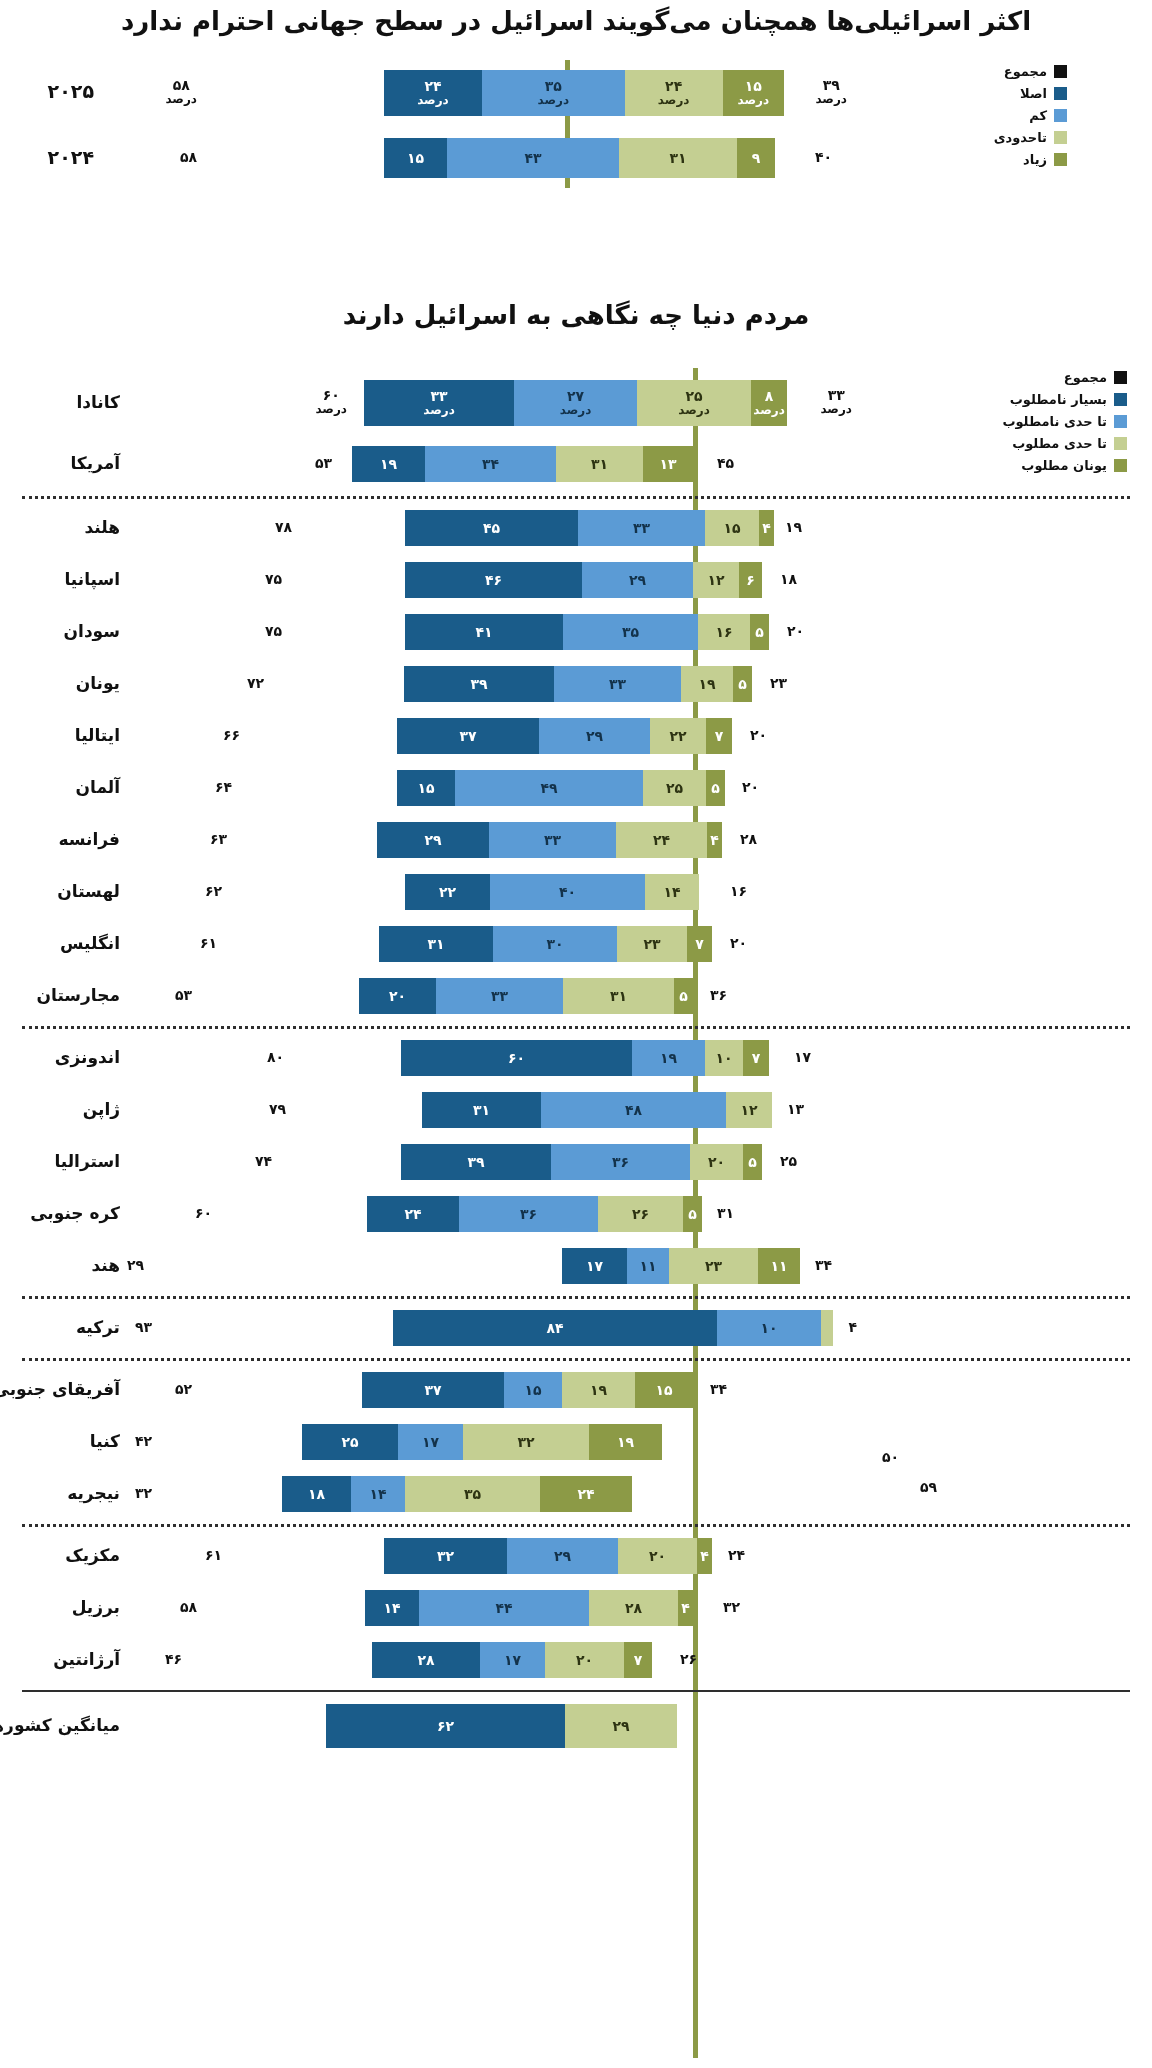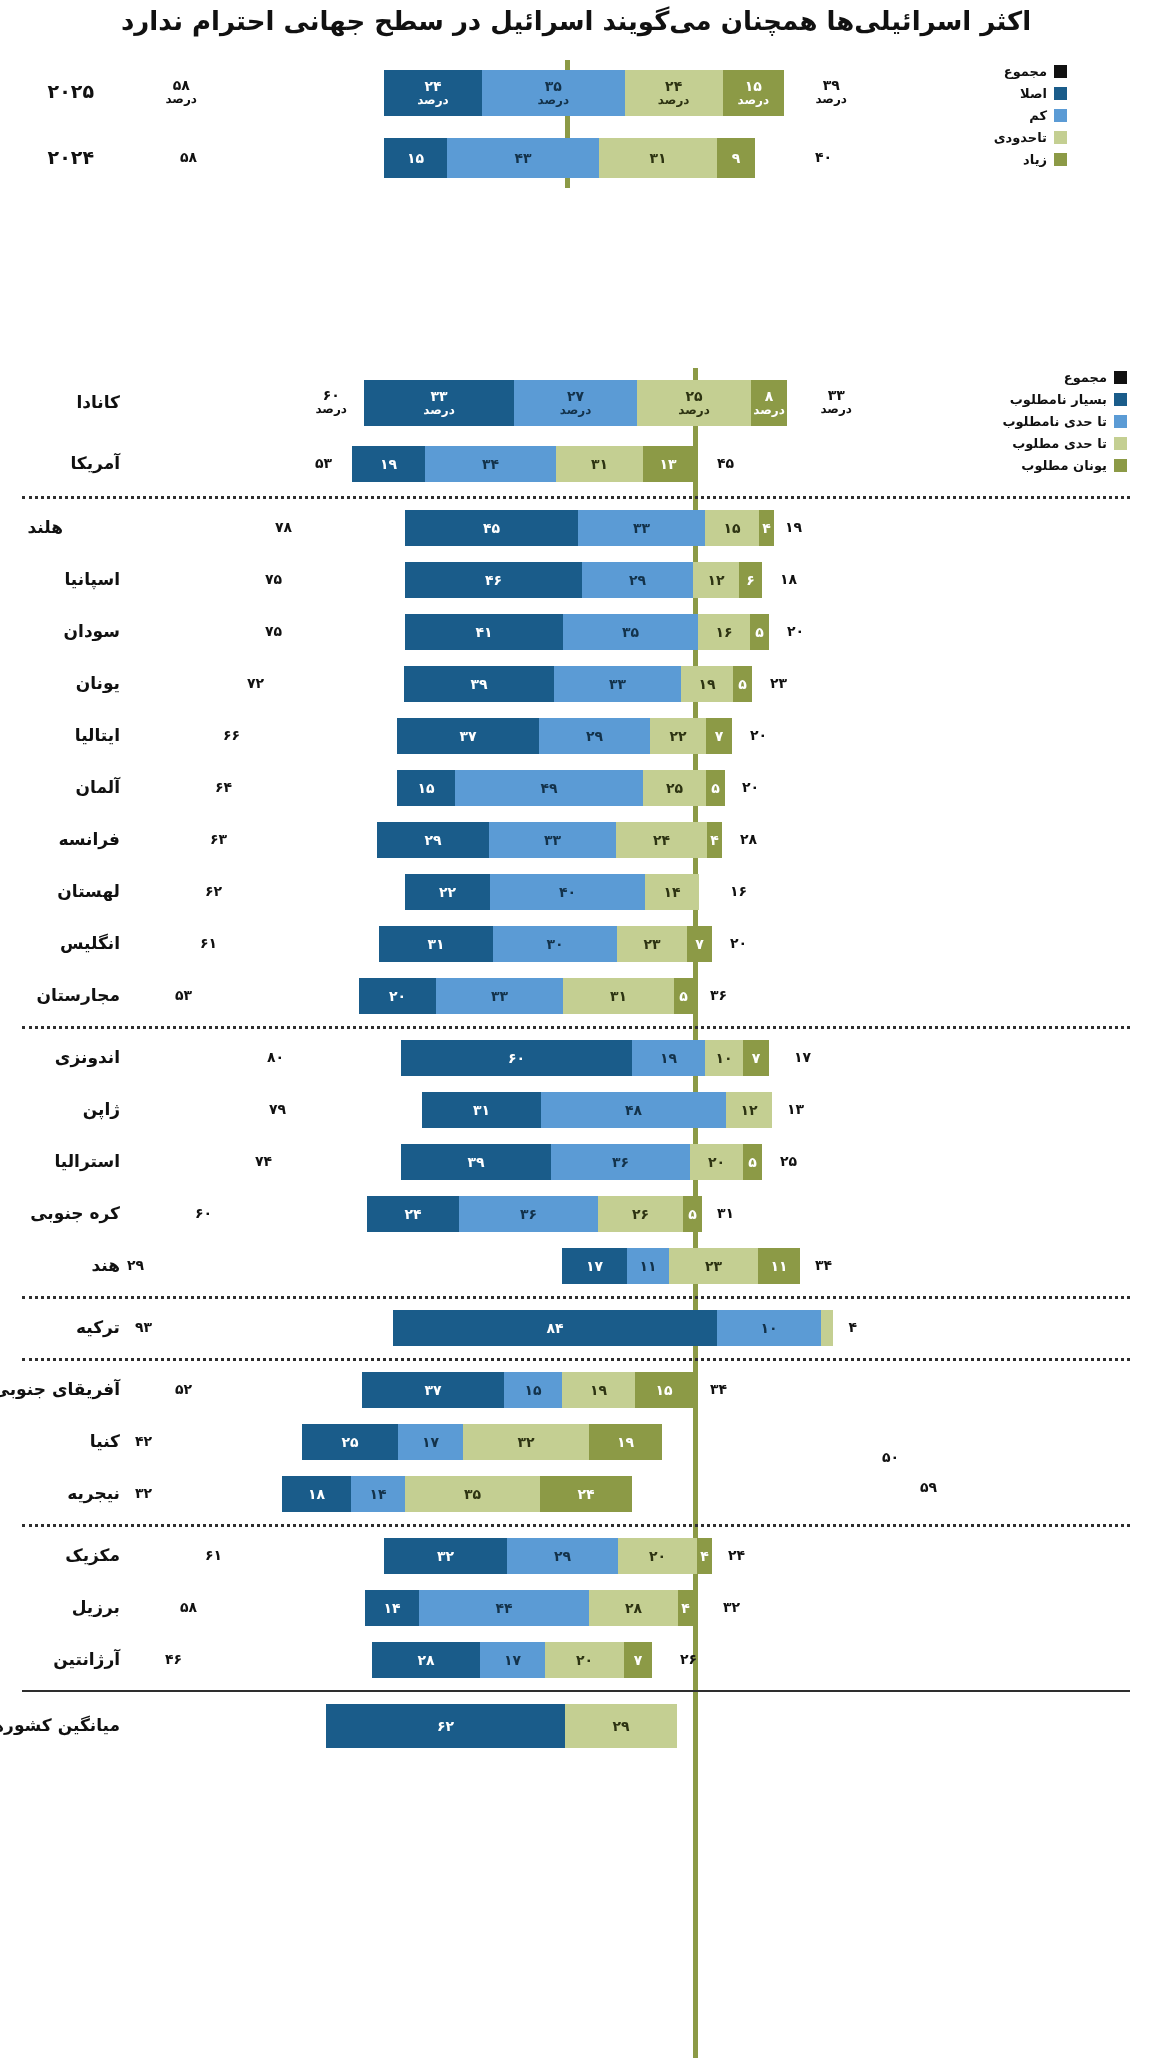--- a/index.html
+++ b/index.html
@@ -152,21 +152,21 @@
 
     <div class="rowbox" style="position:absolute;top:78px;height:40px;">
       <div class="label" style="right:1058px;top:8px;font-size:19px;">۲۰۲۴</div>
       <div class="endnum" style="right:955px;top:12px;">
         <span>۵۸</span>
       </div>
       <div class="bar" style="right:368px;width:400px;height:40px;">
         <div class="seg s1" style="width:63px;">
             <span class="pct">۱۵</span>
           </div>
-        <div class="seg s2" style="width:152px;">
+        <div class="seg s2" style="width:172px;">
             <span class="pct">۴۳</span>
           </div>
         <div class="seg s3" style="width:118px;">
             <span class="pct">۳۱</span>
           </div>
         <div class="seg s4" style="width:38px;">
             <span class="pct">۹</span>
           </div>
       </div>
       <div class="endnum" style="right:320px;top:12px;">
@@ -191,20 +191,21 @@
           <span class="sw sw-s3"></span>
           <span class="lt">تاحدودی</span>
         </div>
       <div class="li">
           <span class="sw sw-s4"></span>
           <span class="lt">زیاد</span>
         </div>
     </div>
   </div>
 
+  <div class="title2">مردم دنیا چه نگاهی به اسرائیل دارند</div>
 
   <div class="chart" id="chart-main" style="top:368px;height:1690px;">
 
     <div class="axis" style="left:693px;top:0;height:1690px;"></div>
 
     <div class="legend" style="right:25px;top:0px;">
       <div class="li">
           <span class="sw sw-total"></span>
           <span class="lt">مجموع</span>
         </div>
@@ -268,21 +269,21 @@
         <div class="seg s4" style="width:50px;">
             <span class="pct">۱۳</span>
           </div>
       </div>
       <div class="endnum" style="right:418px;top:10px;"><span>۴۵</span></div>
     </div>
 
     <div class="sep" style="top:128px;"></div>
 
     <div class="rowbox" style="position:absolute;top:142px;height:36px;">
-      <div class="label" style="right:1089px;top:7px;">هلند</div>
+      <div class="label" style="right:1032px;top:7px;">هلند</div>
       <div class="endnum" style="right:860px;top:10px;"><span>۷۸</span></div>
       <div class="bar" style="right:378px;width:369px;height:36px;">
         <div class="seg s1" style="width:173px;">
             <span class="pct">۴۵</span>
           </div>
         <div class="seg s2" style="width:127px;">
             <span class="pct">۳۳</span>
           </div>
         <div class="seg s3" style="width:54px;">
             <span class="pct">۱۵</span>

